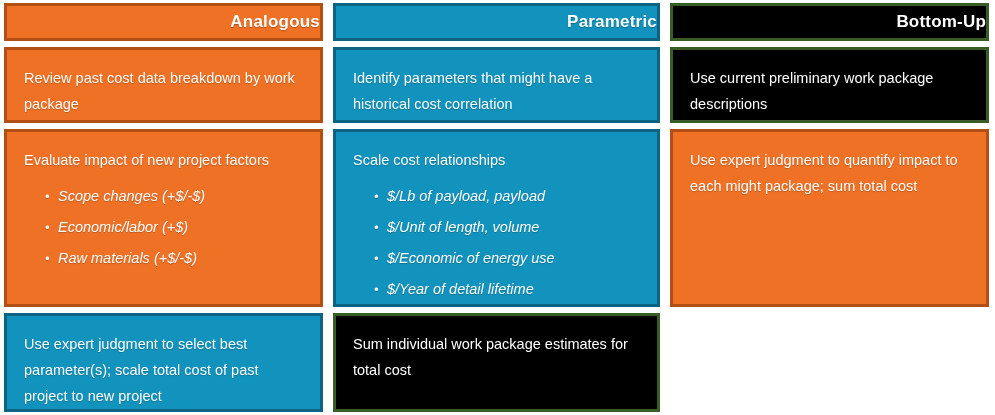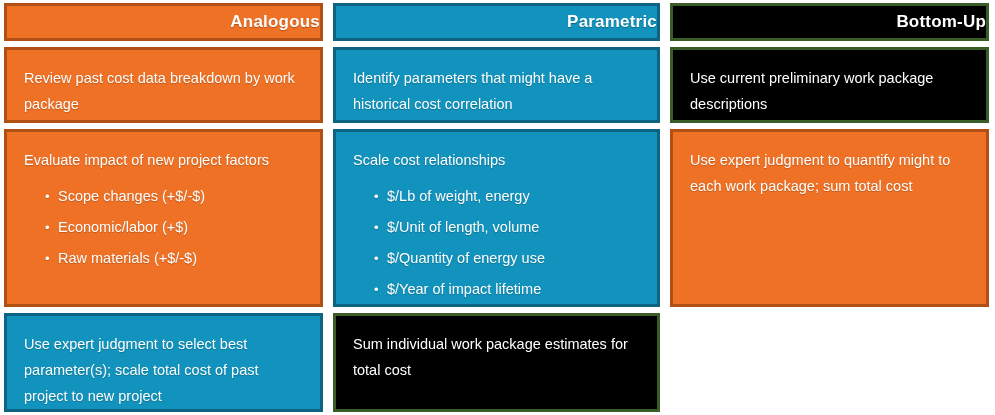--- a/index.html
+++ b/index.html
@@ -67,20 +67,21 @@
   .lead {
     font-size: 14.5px;
     line-height: 26px;
     text-shadow: 0 1px 1px rgba(0,0,0,0.22);
     margin: 8px;
   }
   ul.bullets {
     margin: 1px 0 0 0;
     padding: 0 0 0 42px;
     list-style: none;
+    font-style: italic;
   }
   ul.bullets li {
     position: relative;
     font-size: 14.5px;
     line-height: 31px;
     text-shadow: 0 1px 1px rgba(0,0,0,0.22);
   }
   ul.bullets li::before {
     content: "\2022";
     position: absolute;
@@ -136,31 +137,31 @@
           <li>Scope changes (+$/-$)</li>
           <li>Economic/labor (+$)</li>
           <li>Raw materials (+$/-$)</li>
         </ul>
     </div>
   </div>
   <div class="cellwrap body col-parametric">
     <div class="cell">
       <p class="lead">Scale cost relationships</p>
       <ul class="bullets">
-          <li>$/Lb of weight, energy</li>
+          <li>$/Lb of payload, payload</li>
           <li>$/Unit of length, volume</li>
-          <li>$/Quantity of energy use</li>
-          <li>$/Year of impact lifetime</li>
+          <li>$/Economic of energy use</li>
+          <li>$/Year of detail lifetime</li>
         </ul>
     </div>
   </div>
 
   <div class="cellwrap body col-analogous">
     <div class="cell">
-      <p class="lead">Use expert judgment to quantify might to each work package; sum total cost</p>
+      <p class="lead">Use expert judgment to quantify impact to each might package; sum total cost</p>
     </div>
   </div>
   <div class="cellwrap body col-parametric">
     <div class="cell">
       <p class="lead">Use expert judgment to select best parameter(s);  scale total cost of past project to new project</p>
     </div>
   </div>
   <div class="cellwrap body col-bottomup">
     <div class="cell">
       <p class="lead">Sum individual work package estimates for total cost</p>

